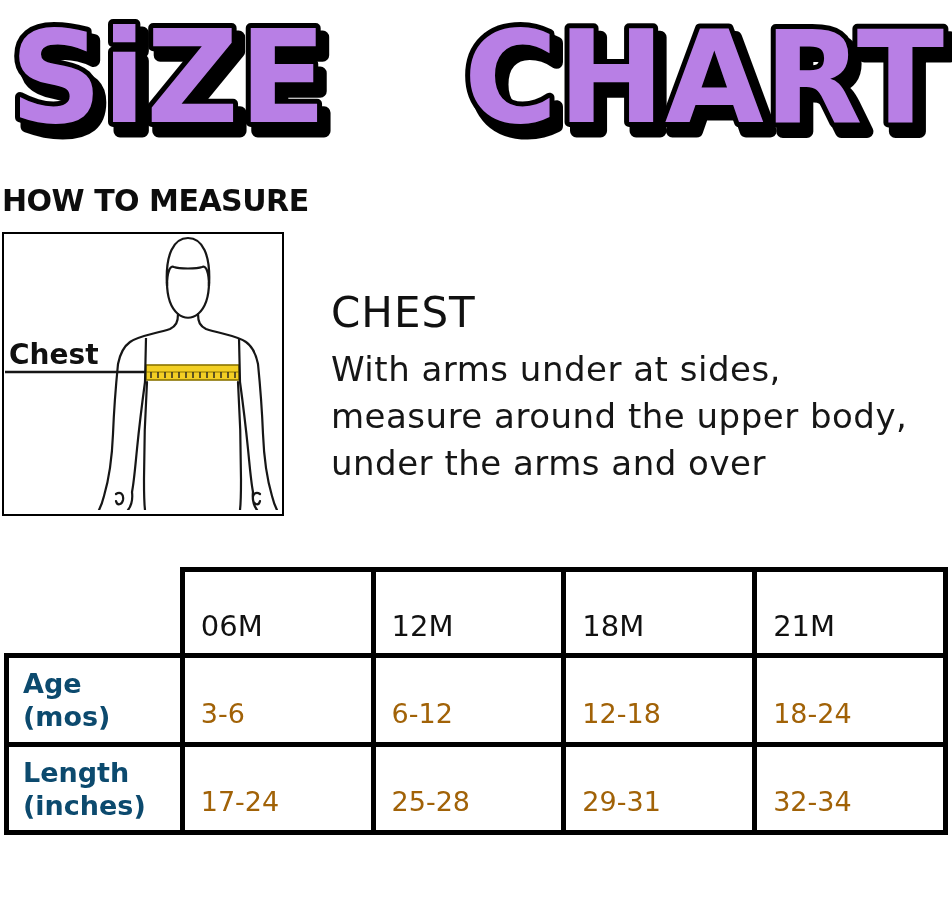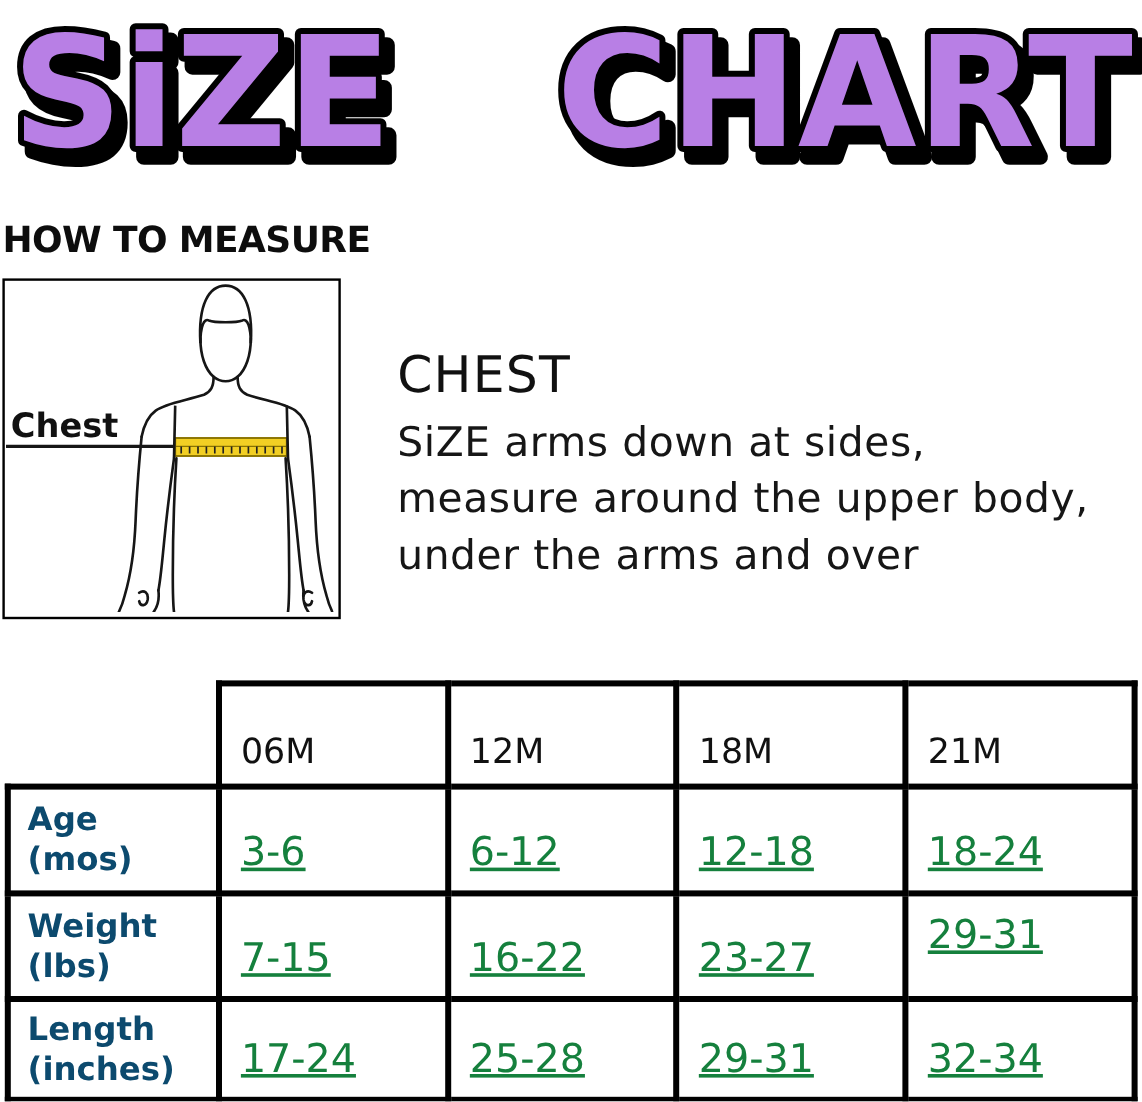--- a/index.html
+++ b/index.html
@@ -44,21 +44,21 @@
   }
   .size-table td{width:20%;}
   .size-table .cell{border:5px solid #000;background:#fff;}
   .size-table .corner{border-top:none;border-left:none;background:transparent;}
   .size-table tr:nth-child(1){height:86px;}
   .size-table tr:nth-child(2){height:89px;}
   .size-table tr:nth-child(3){height:88px;}
   .size-table tr:nth-child(4){height:84px;}
   .size-table .hdr{vertical-align:bottom;padding:0 0 10px 16px;font-size:29px;color:#111;}
   .size-table .lbl{vertical-align:middle;padding:0 0 0 14px;font-weight:bold;font-size:27px;line-height:33px;color:#0c4a6e;}
-  .size-table .val{vertical-align:bottom;padding:0 0 13px 16px;font-size:33px;color:#15803d;text-decoration:underline;}
+  .size-table .val{vertical-align:bottom;padding:0 0 13px 16px;font-size:27px;color:#a16207;}
   .size-table .val.lift{padding-bottom:32px;}
 </style>
 </head>
 <body>
 
 <div class="canvas">
 
   <svg class="title-svg" width="952" height="152" viewBox="0 0 952 152">
     <text class="t-shadow" x="17" y="131">SiZE</text>
     <text class="t-shadow" x="951" y="131" text-anchor="end">CHART</text>
@@ -99,21 +99,21 @@
       <path d="M147 138v6M154 138v6M161 138v6M168 138v6M175 138v6M182 138v6M189 138v6M196 138v6M203 138v6M210 138v6M217 138v6M224 138v6M231 138v6" stroke="#222" stroke-width="1.4"></path>
 
       <path d="M142 104 L141 148 M235 104 L236 148" stroke="#161616" stroke-width="2.2" fill="none"></path>
 
       <text class="chest-text" x="5" y="130">Chest</text>
     </svg>
   </div>
 
   <div class="chest-heading">CHEST</div>
   <div class="chest-lines">
-    <div>SiZE arms down at sides,</div>
+    <div>With arms under at sides,</div>
     <div>measure around the upper body,</div>
     <div>under the arms and over</div>
   </div>
 
   <table class="size-table">
     <tbody>
       <tr>
         <td class="corner"></td>
         <td class="cell hdr">06M</td>
         <td class="cell hdr">12M</td>
@@ -125,30 +125,20 @@
           <div>Age</div>
           <div>(mos)</div>
         </td>
         <td class="cell val">3-6</td>
         <td class="cell val">6-12</td>
         <td class="cell val">12-18</td>
         <td class="cell val">18-24</td>
       </tr>
       <tr>
         <td class="cell lbl">
-          <div>Weight</div>
-          <div>(lbs)</div>
-        </td>
-        <td class="cell val">7-15</td>
-        <td class="cell val">16-22</td>
-        <td class="cell val">23-27</td>
-        <td class="cell val lift">29-31</td>
-      </tr>
-      <tr>
-        <td class="cell lbl">
           <div>Length</div>
           <div>(inches)</div>
         </td>
         <td class="cell val">17-24</td>
         <td class="cell val">25-28</td>
         <td class="cell val">29-31</td>
         <td class="cell val">32-34</td>
       </tr>
     </tbody>
   </table>

